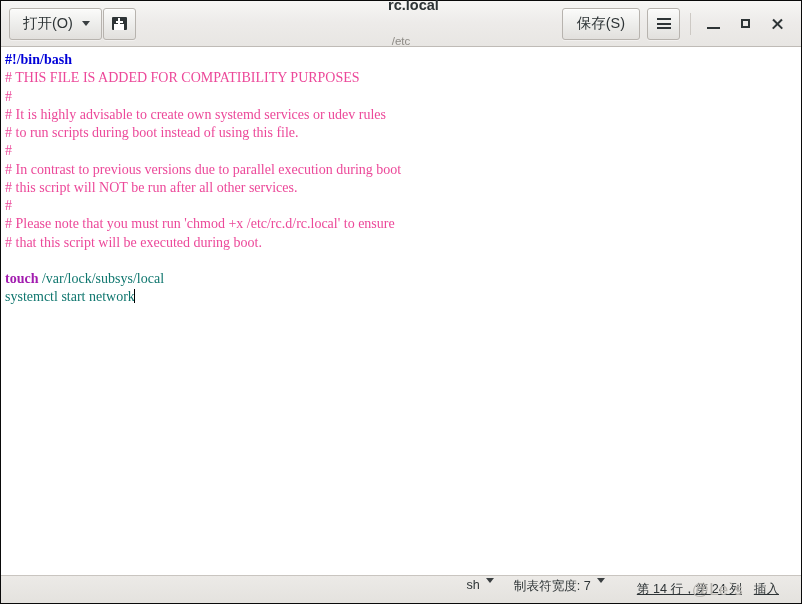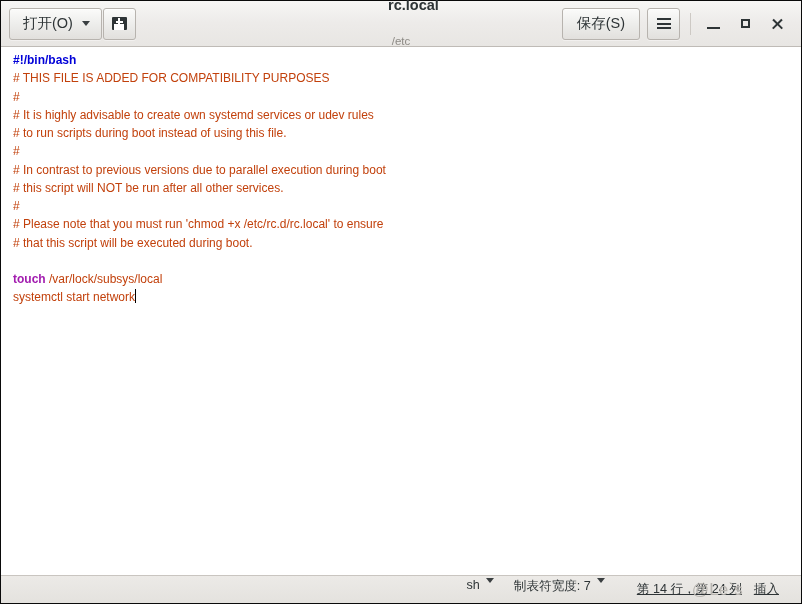--- a/index.html
+++ b/index.html
@@ -119,33 +119,33 @@
 
   
   .editor {
     flex: 1 1 auto;
     background: #ffffff;
     overflow: hidden;
     position: relative;
     border-top: 1px solid #ffffff;
   }
   .code {
-    font-family: Liberation Sans, sans-serif;
-    font-size: 12px;
+    font-family: Liberation Serif, serif;
+    font-size: 14px;
     line-height: 18.25px;
-    padding: 3px 0 0 12px;
+    padding: 3px 0 0 4px;
     white-space: pre;
     color: #000000;
     letter-spacing: 0px;
   }
   .code .ln { min-height: 18.25px; }
-  .cm { color: #c2410c; }
+  .cm { color: #ec4899; }
   .cm-b { color: #0000d8; font-weight: bold; }
   .kw { color: #a21caf; font-weight: bold; }
-  .pl { color: #c2410c; }
+  .pl { color: #0f766e; }
   .caret {
     display: inline-block;
     width: 1px; height: 14px;
     background: #000; vertical-align: -2px;
     margin-left: -0.5px;
   }
 
   
   .statusbar {
     position: relative;

